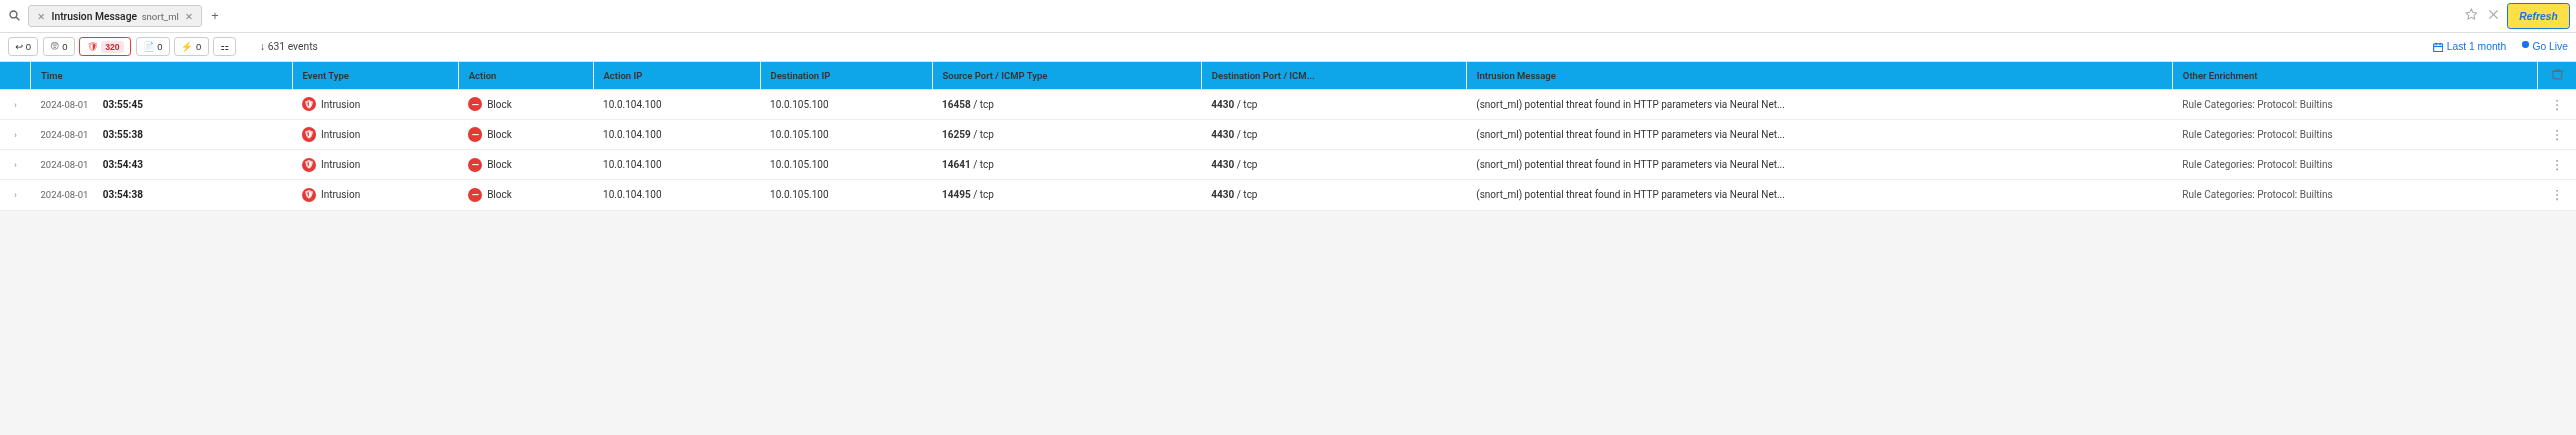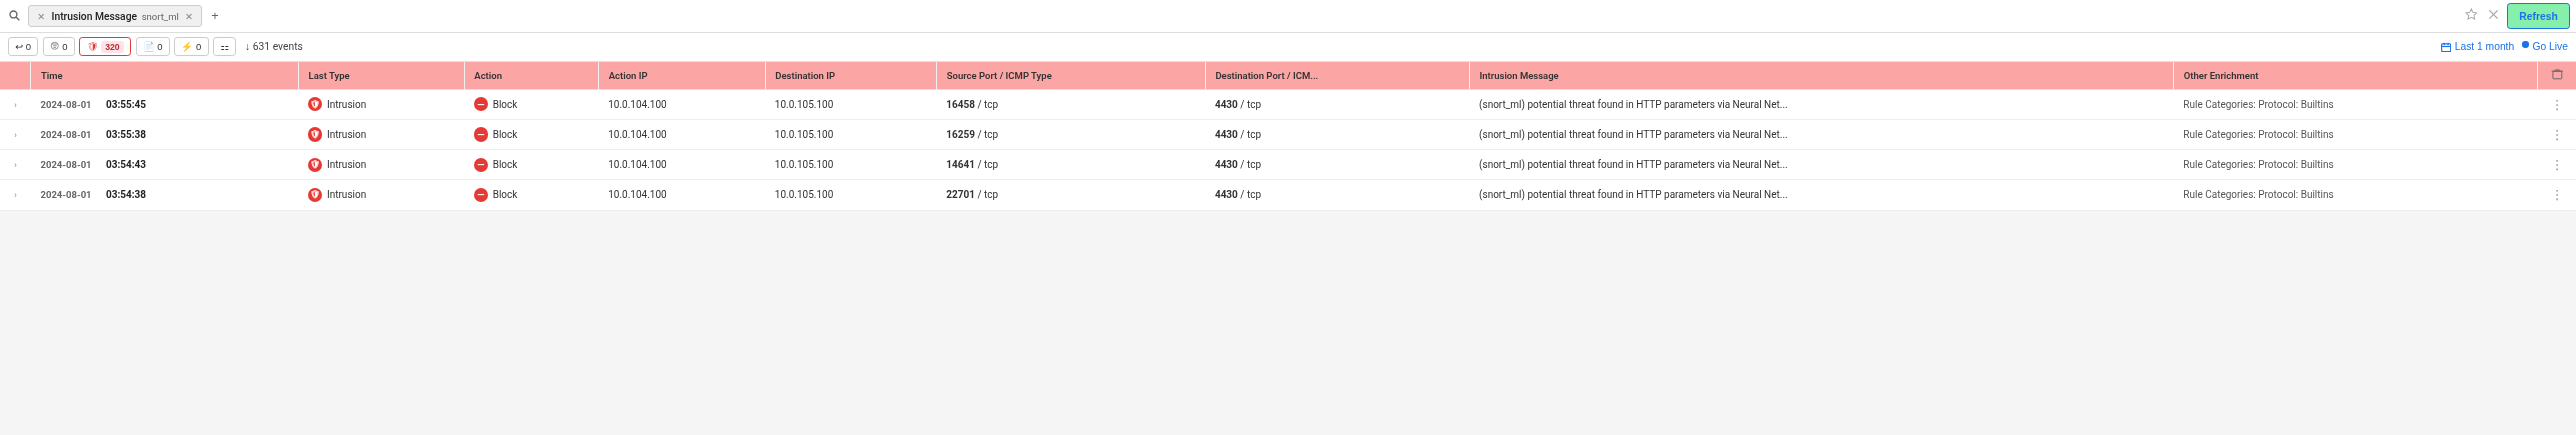--- a/index.html
+++ b/index.html
@@ -67,29 +67,30 @@
     .spacer { flex: 1; }
     .star-btn, .close-btn {
       background: none;
       border: none;
       cursor: pointer;
       color: #999;
       font-size: 12.7px;
       padding: 3.2px;
     }
     .refresh-btn {
-      background: #86efac;
+      background: #fde047;
       border: 1.6px solid #1a73e8;
       border-radius: 3.2px;
       color: #1a73e8;
       font-weight: 600;
       font-size: 10.3px;
       padding: 3.2px 11px;
       cursor: pointer;
       height: 26px;
+      font-style: italic;
     }
 
     
     .second-bar {
       display: flex;
       align-items: center;
       background: #fff;
       border-bottom: 0.8px solid #e0e0e0;
       padding: 0 8px;
       height: 28.5px;
@@ -103,29 +104,29 @@
       border: 0.8px solid #ccc;
       border-radius: 3.2px;
       padding: 1.6px 6.3px;
       font-size: 9.5px;
       cursor: pointer;
       height: 19px;
       color: #333;
     }
     .action-btn.highlighted { border-color: #e53935; }
     .events-label {
-      margin-left: 4px;
+      margin-left: 19px;
       font-size: 10.3px;
       color: #444;
     }
     .right-controls {
       margin-left: auto;
       display: flex;
       align-items: center;
-      gap: 8px;
+      gap: 16px;
     }
     .last-month-btn {
       display: flex;
       align-items: center;
       gap: 3.2px;
       color: #1a73e8;
       font-size: 10.3px;
       font-weight: 500;
       cursor: pointer;
       background: none;
@@ -154,21 +155,21 @@
     .table-container {
       background: #fff;
       overflow-x: auto;
     }
     table {
       width: 100%;
       border-collapse: collapse;
       font-size: 10px;
     }
     thead tr {
-      background: #fca5a5;
+      background: #0ea5e9;
       border-bottom: 1.6px solid #e0e0e0;
     }
     thead th {
       padding: 8px 9.5px;
       text-align: left;
       font-weight: 600;
       color: #333;
       white-space: nowrap;
       border-right: 0.8px solid #f0f0f0;
       font-size: 9.5px;
@@ -190,21 +191,21 @@
       color: #333;
       white-space: nowrap;
       vertical-align: middle;
     }
     .expand-arrow {
       color: #888;
       cursor: pointer;
       font-size: 8.7px;
       padding: 0 4.7px;
     }
-    .time-date { color: #666; font-size: 9.5px; font-weight: bold; }
+    .time-date { color: #666; font-size: 9.5px; }
     .time-bold { font-weight: 700; color: #222; margin-left: 12px; }
     .event-type-cell {
       display: flex;
       align-items: center;
       gap: 4.7px;
     }
     .intrusion-icon {
       display: inline-flex;
       align-items: center;
       justify-content: center;
@@ -355,21 +356,21 @@
     </button>
   </div>
 </div>
 
 <div class="table-container">
   <table>
     <thead>
       <tr>
         <th style="width:19px;"></th>
         <th>Time</th>
-        <th>Last Type</th>
+        <th>Event Type</th>
         <th>Action</th>
         <th>Action IP</th>
         <th>Destination IP</th>
         <th>Source Port / ICMP Type</th>
         <th>Destination Port / ICM...</th>
         <th>Intrusion Message</th>
         <th>Other Enrichment</th>
         <th class="th-icon-cell">
           <svg width="12.7" height="12.7" viewBox="0 0 20 20" fill="none" stroke="#666" stroke-width="1.5">
             <rect x="3" y="5" width="14" height="12" rx="1"></rect>
@@ -489,21 +490,21 @@
       </div>
     </td>
     <td>
       <div class="event-type-cell">
         <span class="block-icon">—</span>
         <span>Block</span>
       </div>
     </td>
     <td>10.0.104.100</td>
     <td>10.0.105.100</td>
-    <td><strong>22701</strong>  / tcp</td>
+    <td><strong>14495</strong>  / tcp</td>
     <td><strong>4430</strong>  / tcp</td>
     <td><span class="intrusion-msg">(snort_ml) potential threat found in HTTP parameters via Neural Net...</span></td>
     <td><span class="enrichment-cell">Rule Categories: Protocol: Builtins</span></td>
     <td>
       <div class="col-actions">
         <button class="dots-btn">⋮</button>
       </div>
     </td>
   </tr>
       </tbody>

